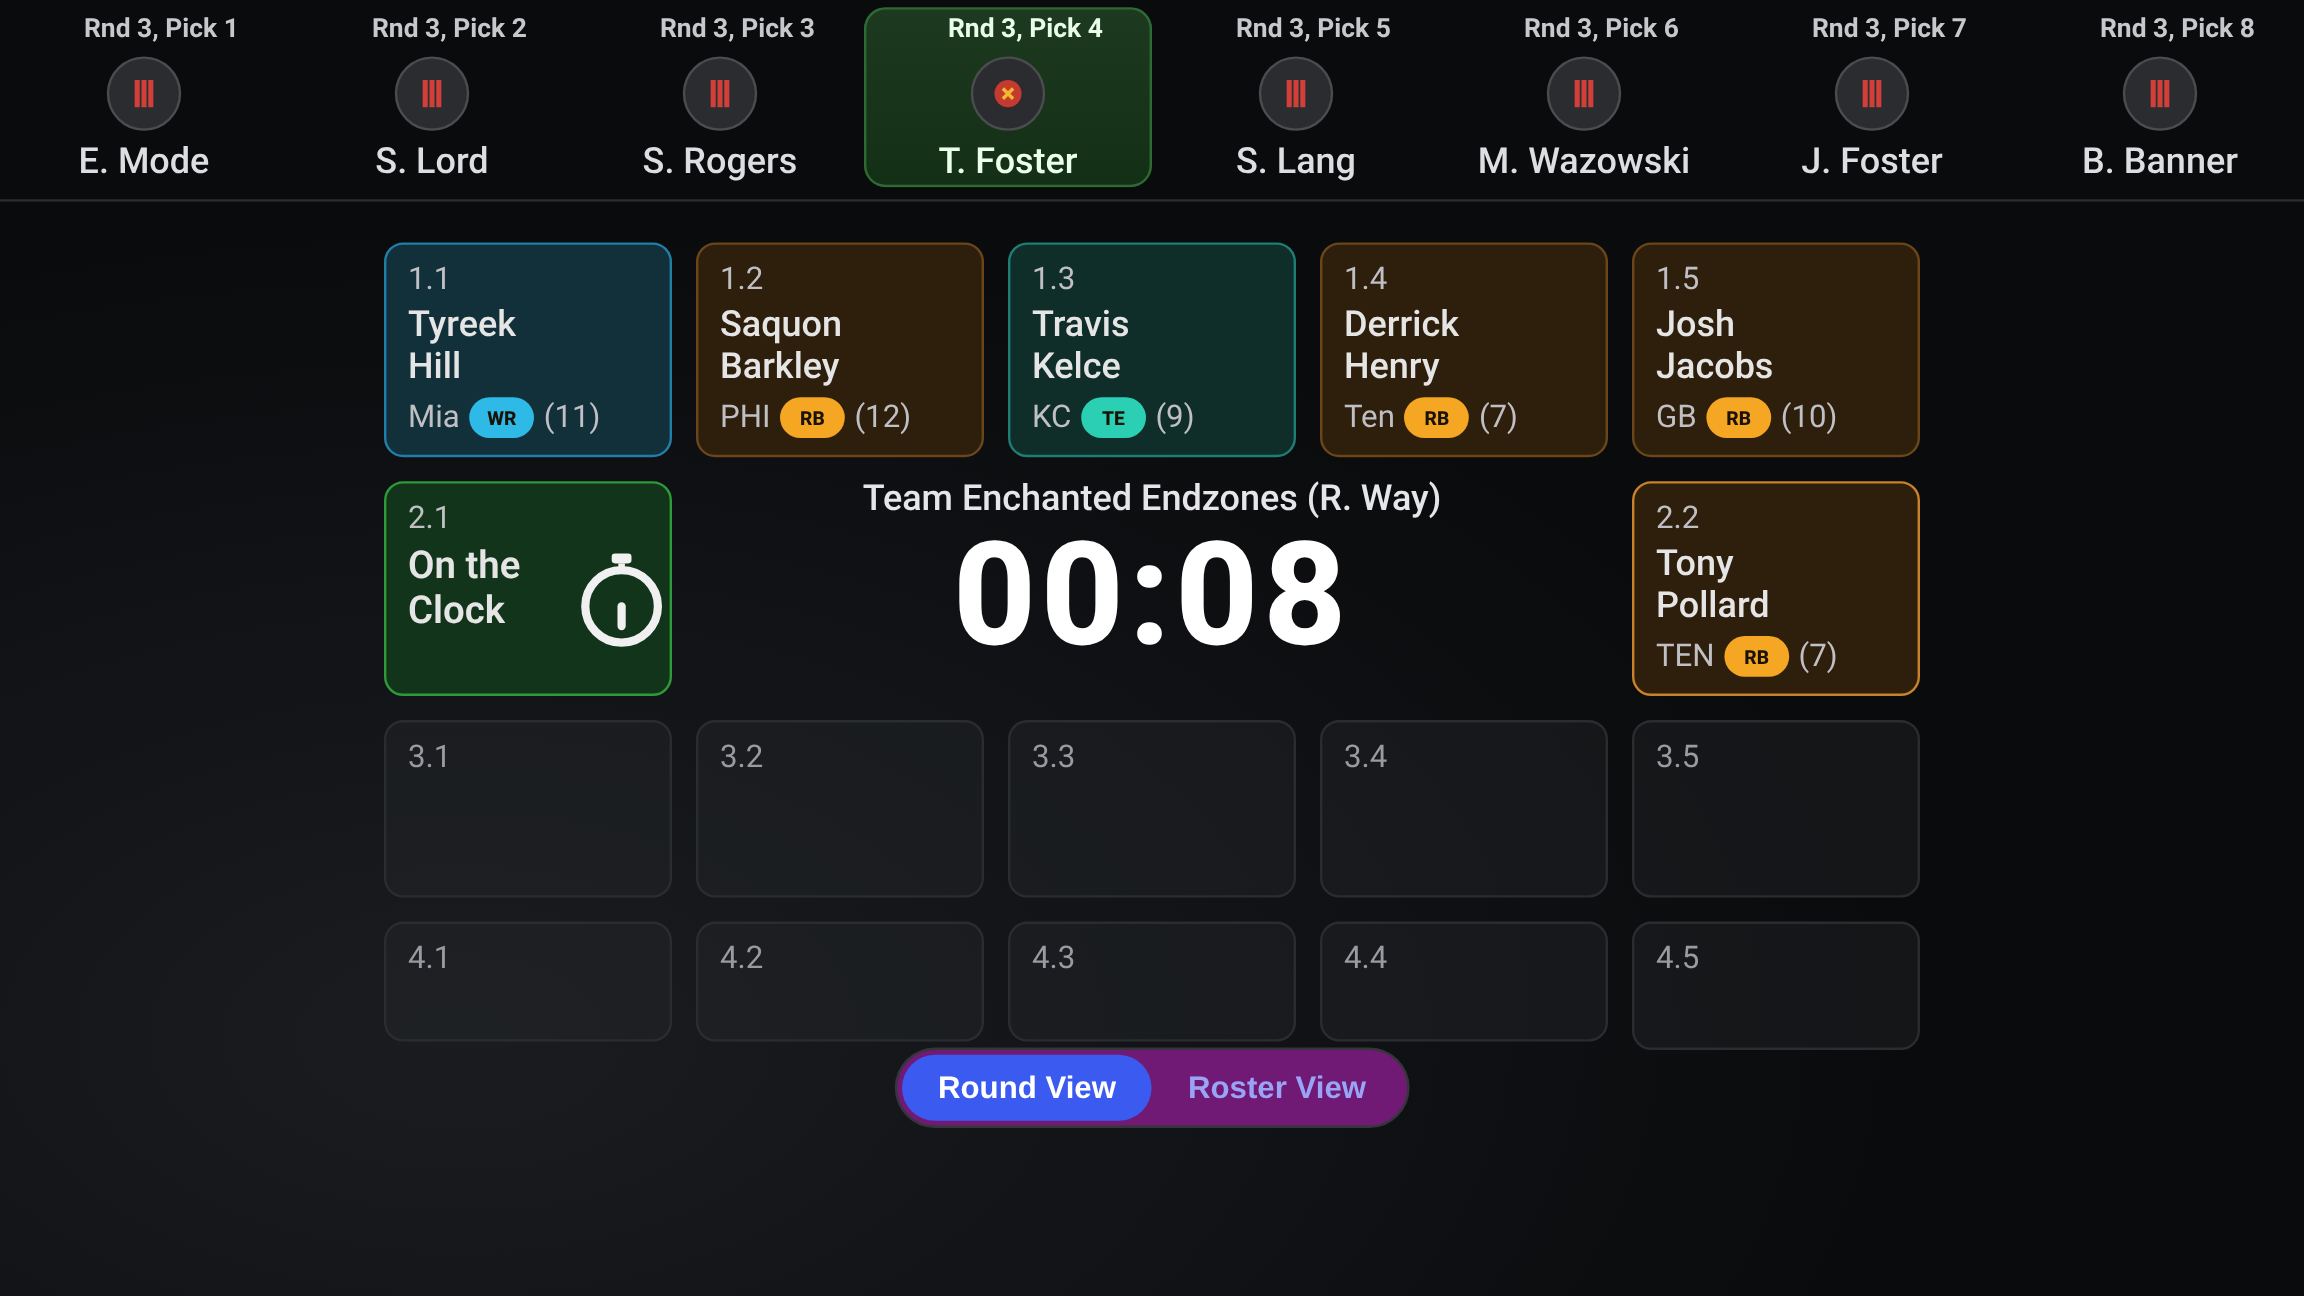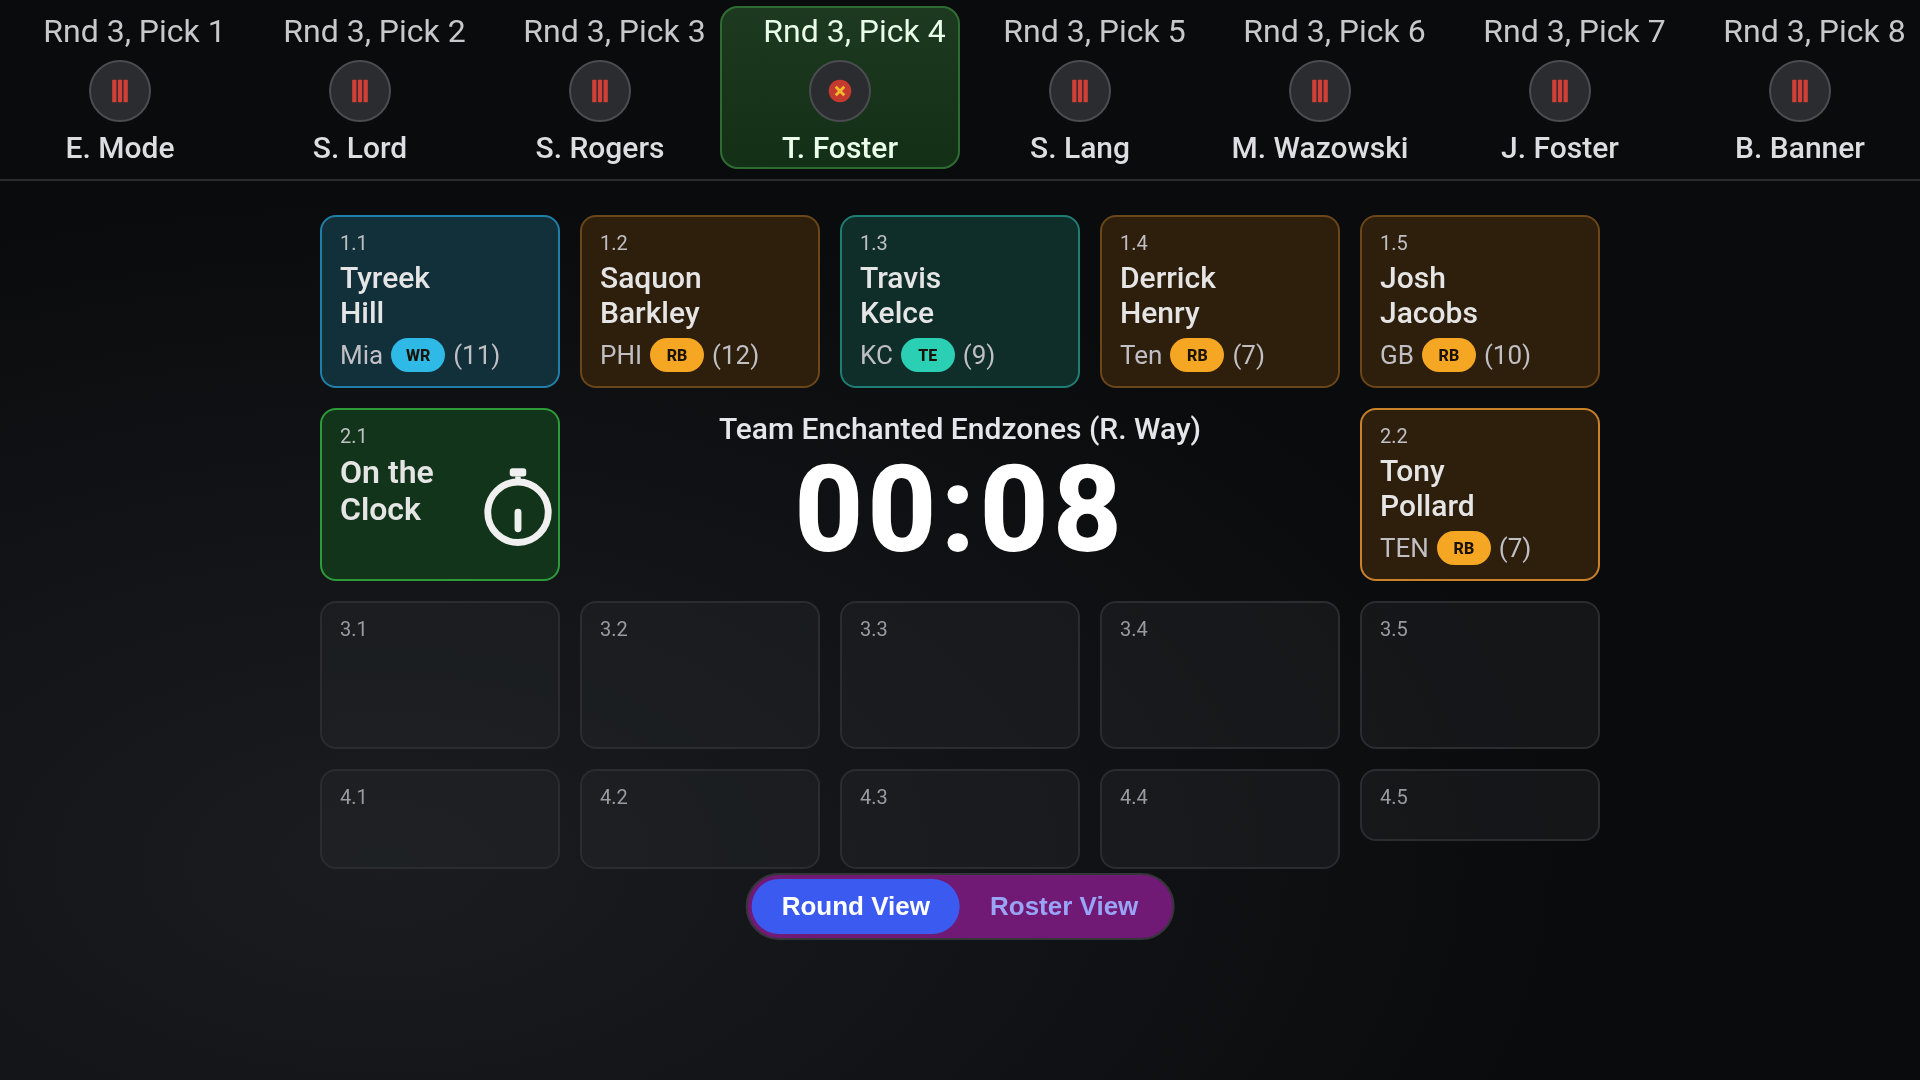--- a/index.html
+++ b/index.html
@@ -24,23 +24,23 @@
     flex: 0 0 240px;
     text-align: center;
     padding: 6px 0 4px 0;
     border-radius: 18px;
   }
   .pick-slot.active {
     background: linear-gradient(#1d3a20, #133016);
     box-shadow: inset 0 0 0 2px #2e6b32;
   }
   .pick-slot .rnd-label {
-    font-size: 32px;
+    font-size: 22px;
     color: #c8c8cc;
-    font-weight: 400;
+    font-weight: 700;
     margin-left: 29px;
   }
   .pick-slot.active .rnd-label { color: #e9fbe9; }
   .pick-avatar {
     width: 62px; height: 62px;
     border-radius: 50%;
     margin: 10px auto 8px auto;
     background: #2a2c30;
     border: 2px solid #4a4c50;
     display: flex; align-items: center; justify-content: center;
@@ -64,21 +64,21 @@
     margin-bottom: 20px;
   }
   .card {
     width: 240px;
     border-radius: 16px;
     padding: 14px 18px 14px 18px;
     background: #1a1c20;
     border: 2px solid #2a2c30;
     position: relative;
   }
-  .card .slot-num { font-size: 20px; color: #bfbfc4; }
+  .card .slot-num { font-size: 26px; color: #bfbfc4; }
   .card .pname    { font-size: 30px; color: #e5e5e5; font-weight: 500; line-height: 1.15; margin-top: 6px; }
   .card .meta     { font-size: 26px; color: #bfbfc4; margin-top: 8px; display: flex; align-items: center; gap: 8px; }
   .pos-badge {
     display: inline-flex; align-items: center; justify-content: center;
     min-width: 54px; height: 34px; padding: 0 10px;
     border-radius: 17px;
     font-weight: 800; font-size: 16px;
     color: #1a1206;
   }
   .pos-WR { background: #2fb9e6; }
@@ -322,21 +322,21 @@
       </div>
     <div class="card empty" style="height:100px">
         <div class="slot-num">4.2</div>
       </div>
     <div class="card empty" style="height:100px">
         <div class="slot-num">4.3</div>
       </div>
     <div class="card empty" style="height:100px">
         <div class="slot-num">4.4</div>
       </div>
-    <div class="card empty" style="height:72px">
+    <div class="card empty" style="height:107px">
         <div class="slot-num">4.5</div>
       </div>
   </div>
 
   <div class="timer-overlay">
     <div class="timer-team">Team Enchanted Endzones (R. Way)</div>
     <div class="timer-big">00:08</div>
   </div>
 
 </div>

